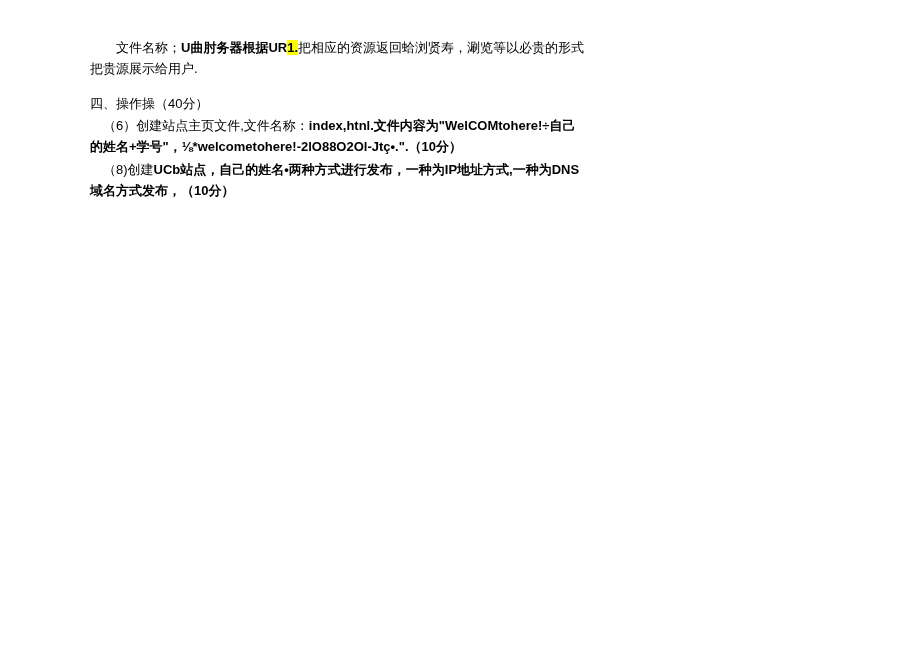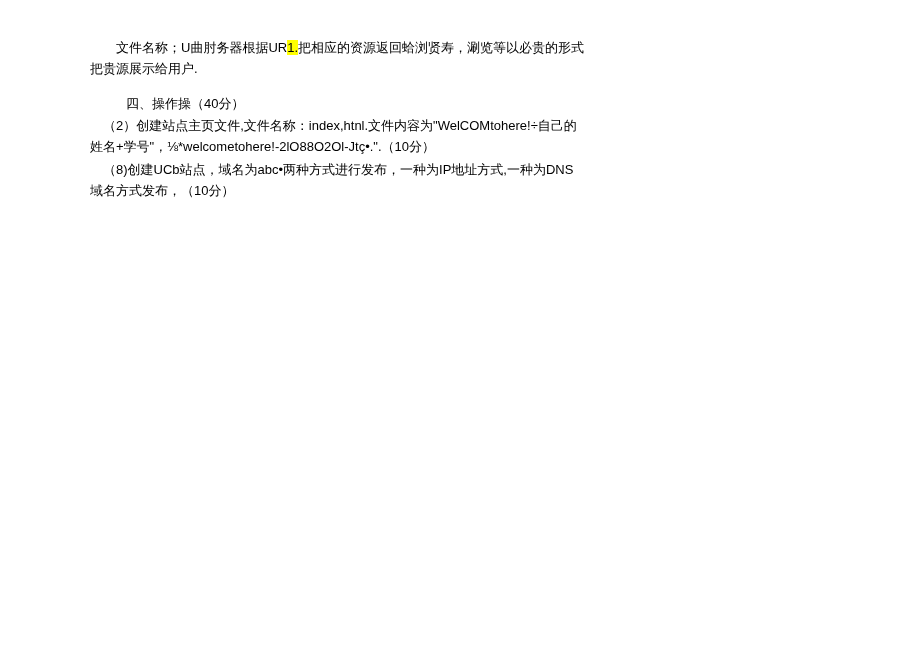--- a/index.html
+++ b/index.html
@@ -23,40 +23,39 @@
     .para {
       margin-bottom: 2px;
     }
     .indent {
       text-indent: 2em;
     }
     .half-indent {
       text-indent: 1em;
     }
     .bold {
-      font-weight: normal;
+      font-weight: bold;
       margin-top: 36px;
     }
     .highlight {
       background-color: #ffff00;
     }
     .section-gap {
       margin-top: 14px;
-      margin-left: 36px;
     }
   </style>
 </head>
 <body>
 
 <div class="content">
   <div class="para indent">
     <span>文件名称；</span><span class="bold">U曲肘务器根据UR</span><span class="bold highlight">1.</span><span>把相应的资源返回蛤浏贤寿，涮览等以必贵的形式把贵源展示给用户.</span>
   </div>
   <div class="para section-gap">
     <span>四、操作操（40分）</span>
   </div>
   <div class="para half-indent">
-    <span>（2）创建站点主页文件,文件名称：</span><span class="bold">index,htnl.文件内容为"WelCOMtohere!÷自己的姓名+学号"，⅛*welcometohere!-2lO88O2Ol-Jtç•.".（10分）</span>
+    <span>（6）创建站点主页文件,文件名称：</span><span class="bold">index,htnl.文件内容为"WelCOMtohere!÷自己的姓名+学号"，⅛*welcometohere!-2lO88O2Ol-Jtç•.".（10分）</span>
   </div>
   <div class="para half-indent">
-    <span>（8)创建</span><span class="bold">UCb站点，域名为abc•两种方式进行发布，一种为IP地址方式,一种为DNS域名方式发布，（10分）</span>
+    <span>（8)创建</span><span class="bold">UCb站点，自己的姓名•两种方式进行发布，一种为IP地址方式,一种为DNS域名方式发布，（10分）</span>
   </div>
 </div>
 
 </body></html>

